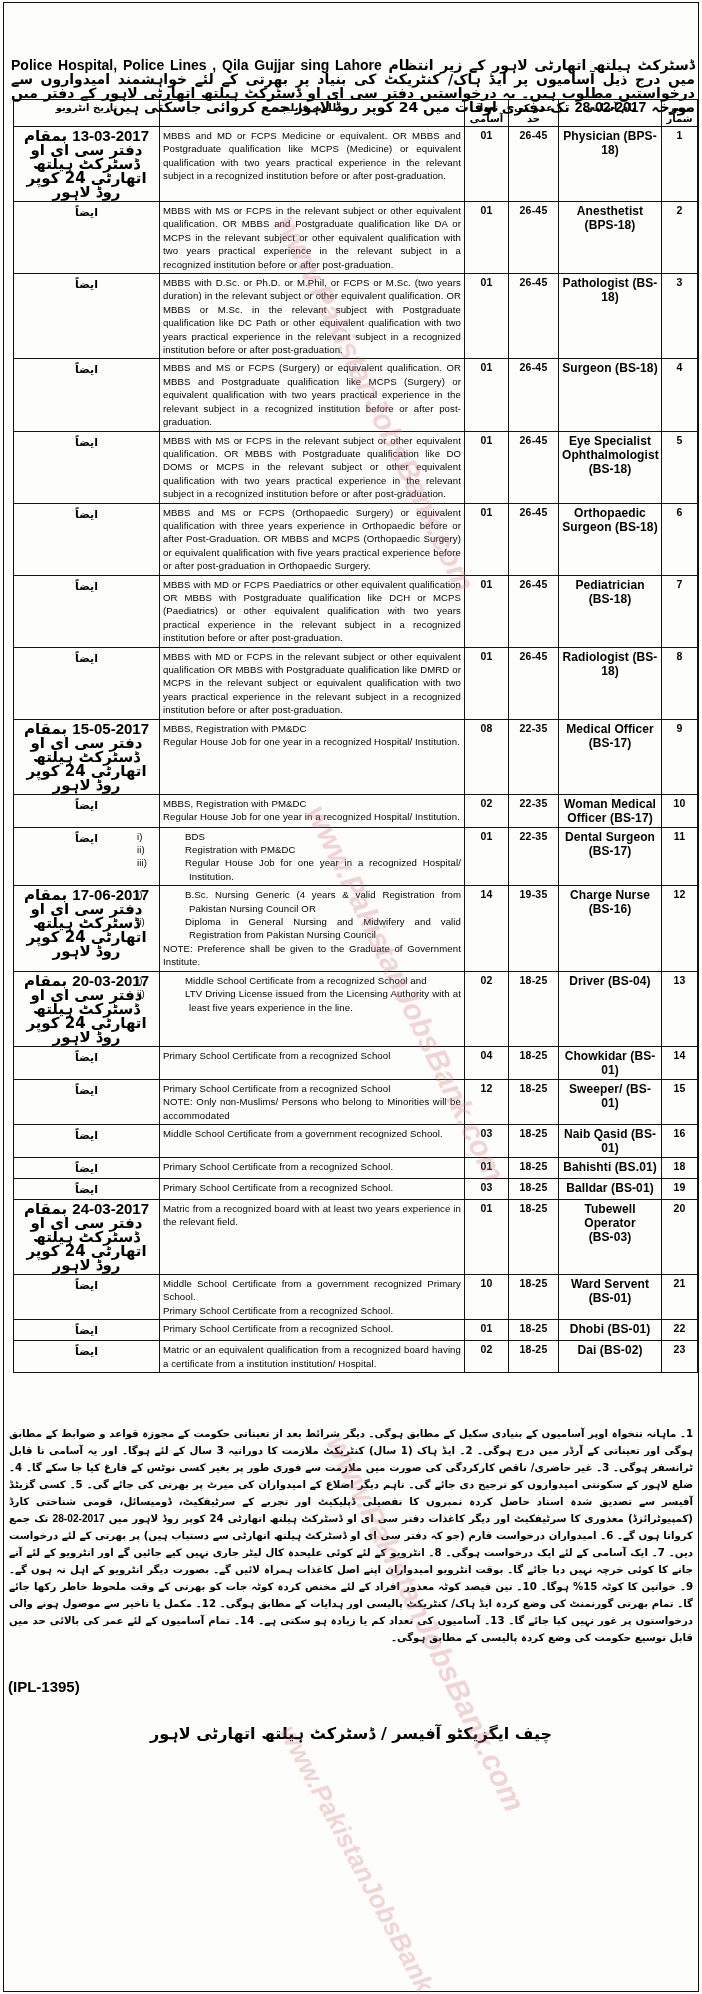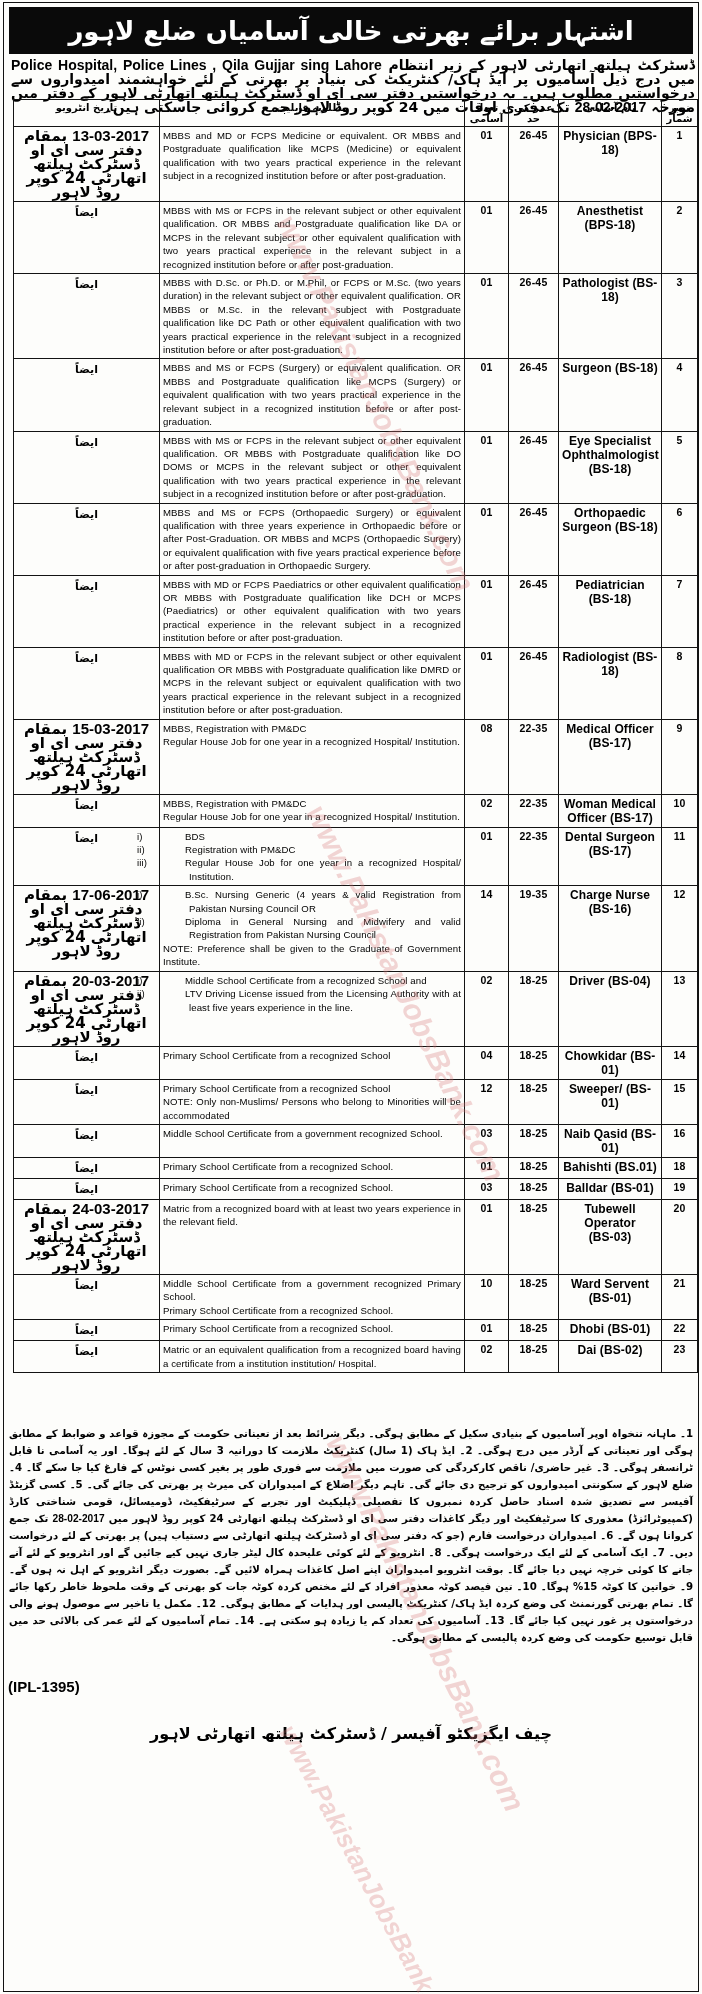--- a/index.html
+++ b/index.html
@@ -137,23 +137,20 @@
   #wm2{left:330px;top:800px;font-size:30px;transform:rotate(64deg);}
   #wm3{left:350px;top:1430px;font-size:30px;transform:rotate(64deg);}
   #wm4{left:300px;top:1720px;font-size:26px;transform:rotate(62deg);}
 </style>
 </head>
 <body>
 
 <div id="page">
   <div class="outer-rule"></div>
 
-  <div class="banner">
-    <span>اشتہار برائے بھرتی خالی آسامیاں ضلع لاہور</span>
-  </div>
 
   <div class="intro">
     <span>ڈسٹرکٹ ہیلتھ اتھارٹی لاہور کے زیر انتظام</span>
     <span class="lat">Police Hospital, Police Lines , Qila Gujjar sing Lahore</span>
     <span>میں درج ذیل آسامیوں پر ایڈ ہاک/ کنٹریکٹ کی بنیاد پر بھرتی کے لئے خواہشمند امیدواروں سے درخواستیں مطلوب ہیں۔ یہ درخواستیں دفتر سی ای او ڈسٹرکٹ ہیلتھ اتھارٹی لاہور کے دفتر میں مورخہ</span>
     <span class="lat">28-02-2017</span>
     <span>تک دفتری اوقات میں 24 کوپر روڈ لاہور جمع کروائی جاسکتی ہیں۔</span>
   </div>
 
   <table class="jobs">
@@ -270,21 +267,21 @@
             <span class="ln">MBBS with MD or FCPS in the relevant subject or other equivalent qualification OR MBBS with Postgraduate qualification like DMRD or MCPS in the relevant subject or equivalent qualification with two years practical experience in the relevant subject in a recognized institution before or after post-graduation.</span>
           </td>
           <td class="posts">01</td>
           <td class="age">26-45</td>
           <td class="name">
             <span class="ln">Radiologist (BS-18)</span>
           </td>
           <td class="sr">8</td>
         </tr>
         <tr>
-          <td class="date"><span class="d">15-03-2017</span> بمقام دفتر سی ای او ڈسٹرکٹ ہیلتھ اتھارٹی 24 کوپر روڈ لاہور</td>
+          <td class="date"><span class="d">15-05-2017</span> بمقام دفتر سی ای او ڈسٹرکٹ ہیلتھ اتھارٹی 24 کوپر روڈ لاہور</td>
           <td class="qual">
             <span class="ln">MBBS, Registration with PM&amp;DC</span>
             <span class="ln">Regular House Job for one year in a recognized Hospital/ Institution.</span>
           </td>
           <td class="posts">08</td>
           <td class="age">22-35</td>
           <td class="name">
             <span class="ln">Medical Officer</span>
             <span class="ln">(BS-17)</span>
           </td>

